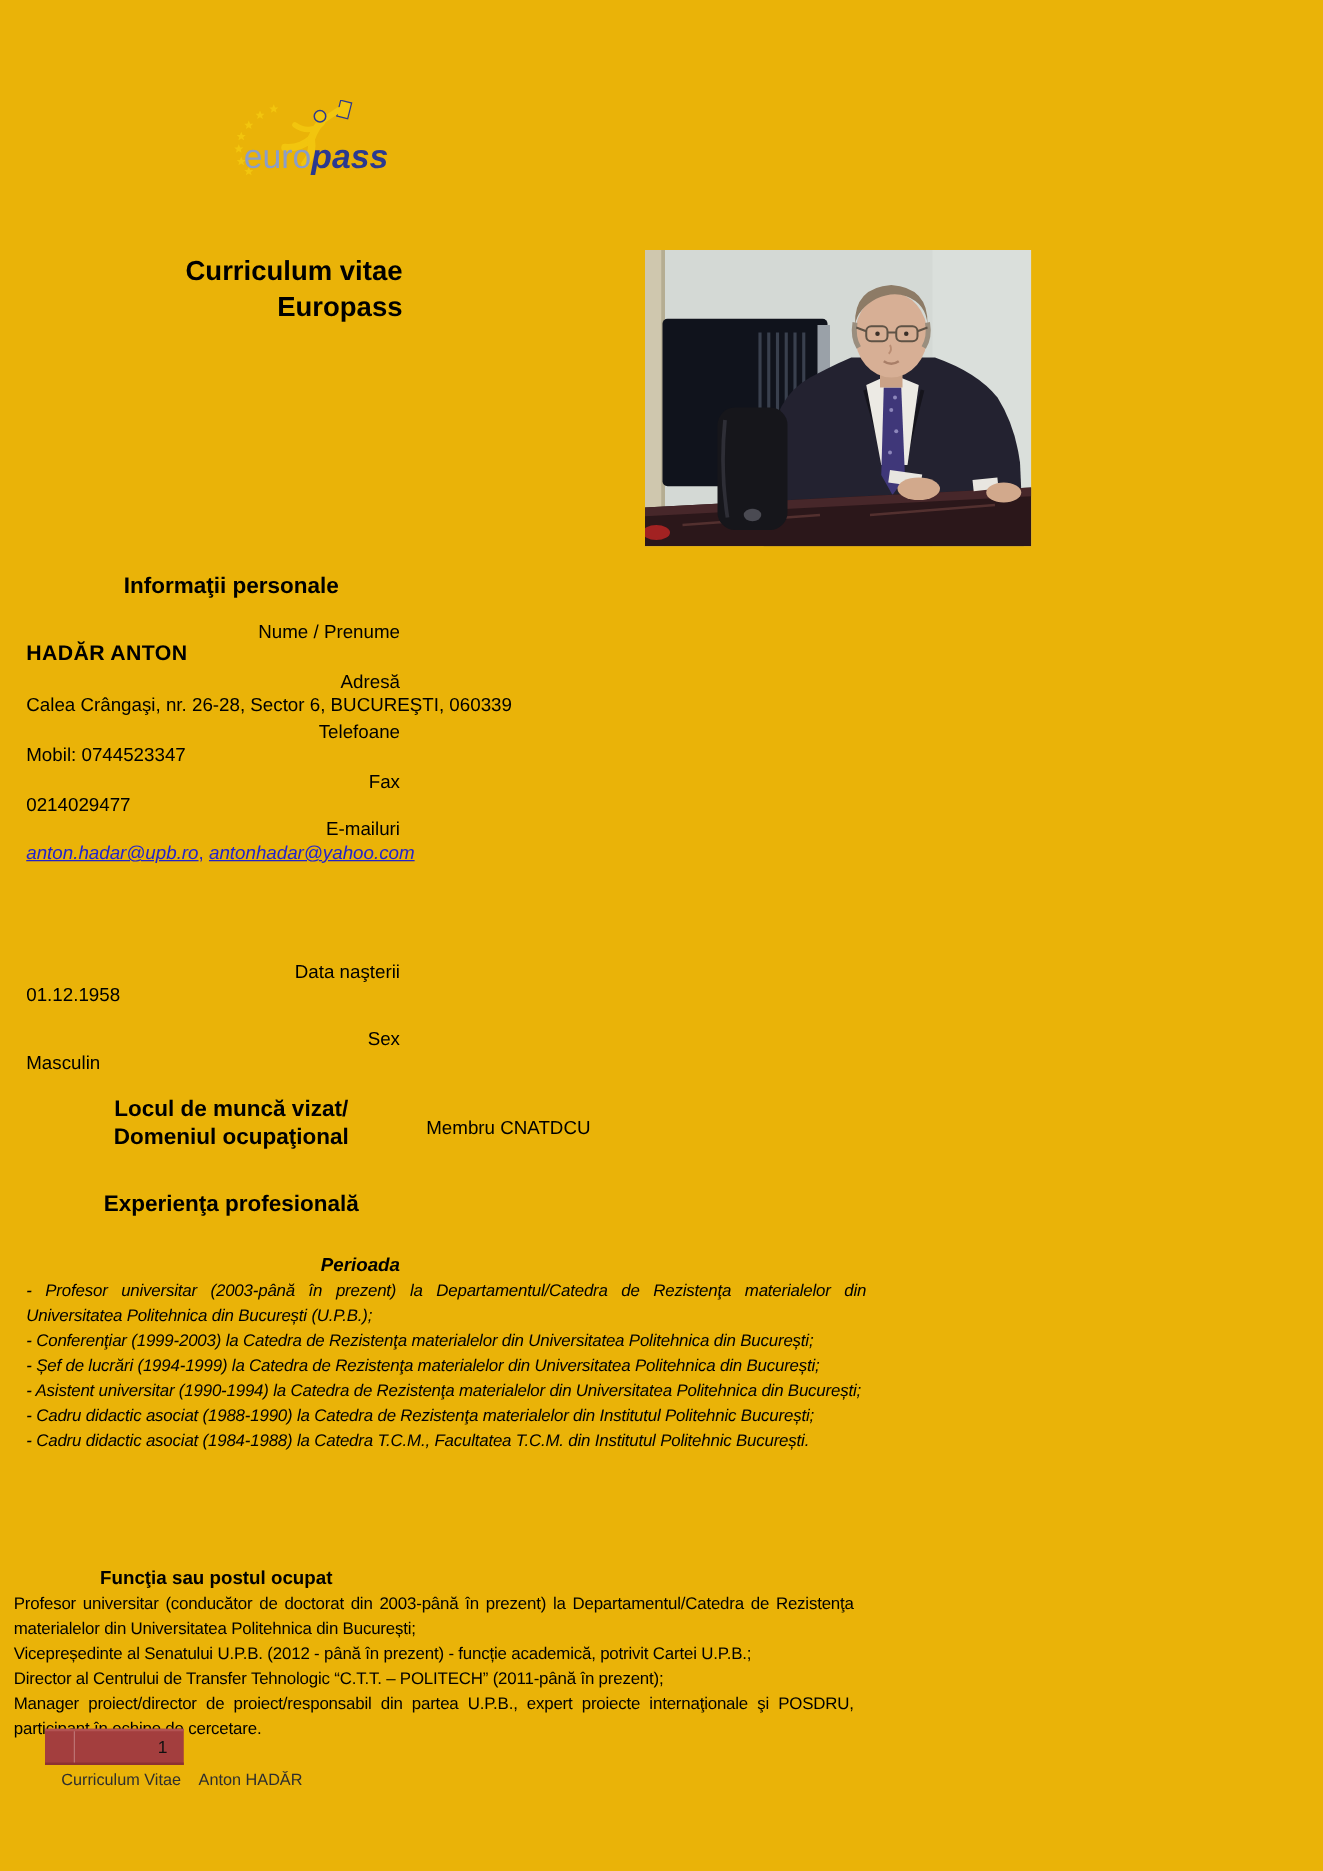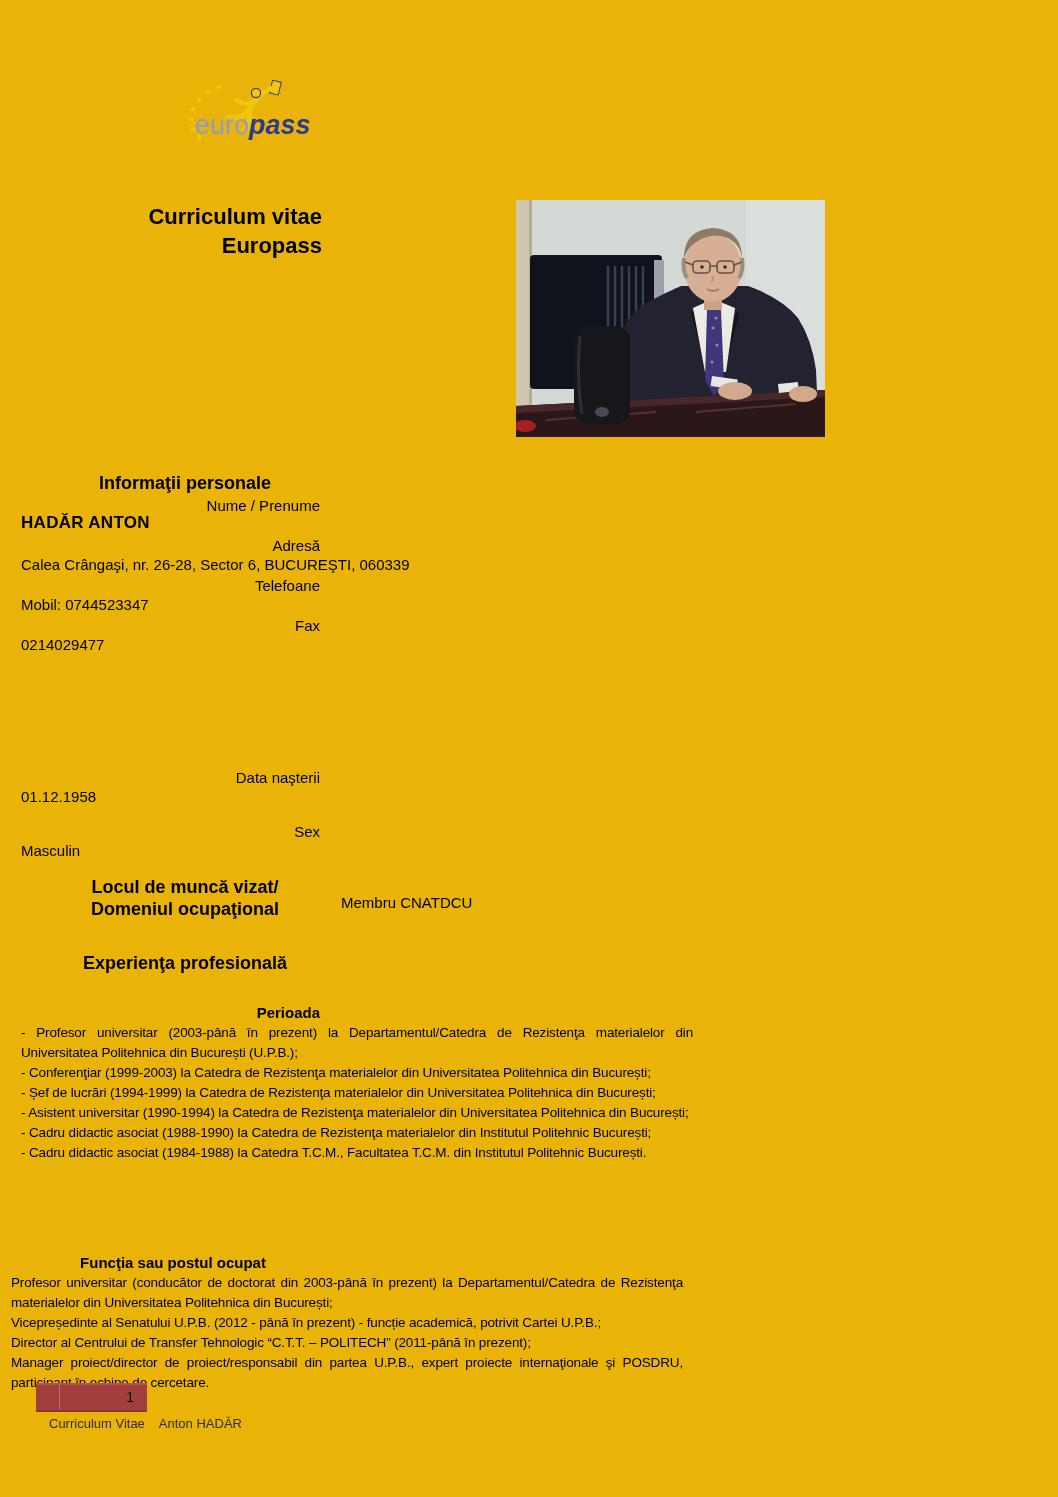--- a/index.html
+++ b/index.html
@@ -120,21 +120,21 @@
       <rect x="262" y="184" width="20" height="9" fill="#e8e6e0" transform="rotate(-6 262 184)"></rect>
       <ellipse cx="287" cy="194" rx="14" ry="8" fill="#d2a98c"></ellipse>
 
       <rect x="58" y="126" width="56" height="98" rx="14" fill="#16161b"></rect>
       <path d="M64,136 q-4,40 2,78" stroke="#2e2e36" stroke-width="3" fill="none"></path>
       <ellipse cx="86" cy="212" rx="7" ry="5" fill="#4a4a52"></ellipse>
       <ellipse cx="9" cy="226" rx="11" ry="6" fill="#a22222"></ellipse>
     </svg>
   </div>
 
-  <div class="abs sec-heading" style="top:472px;">Informaţii personale</div>
+  <div class="abs sec-heading" style="top:457px;">Informaţii personale</div>
 
   <div class="abs row" style="top:496px;">
     <div class="lbl">Nume / Prenume</div>
     <div class="val name-val">HADĂR  ANTON</div>
   </div>
 
   <div class="abs row" style="top:536px;">
     <div class="lbl">Adresă</div>
     <div class="val">Calea Crângaşi, nr. 26-28, Sector 6, BUCUREŞTI, 060339</div>
   </div>
@@ -142,41 +142,47 @@
   <div class="abs row" style="top:576px;">
     <div class="lbl">Telefoane</div>
     <div class="val">Mobil: 0744523347</div>
   </div>
 
   <div class="abs row" style="top:616px;">
     <div class="lbl">Fax</div>
     <div class="val">0214029477</div>
   </div>
 
+  <div class="abs row" style="top:654px;">
+    <div class="lbl">E-mailuri</div>
+    <div class="val email-val">
+      <a href="#">anton.hadar@upb.ro</a><span class="email-sep">, </span><a href="#">antonhadar@yahoo.com</a>
+    </div>
+  </div>
 
 
   <div class="abs row" style="top:768px;">
     <div class="lbl">Data naşterii</div>
     <div class="val">01.12.1958</div>
   </div>
 
   <div class="abs row" style="top:822px;">
     <div class="lbl">Sex</div>
     <div class="val">Masculin</div>
   </div>
 
   <div class="abs sec-heading" style="top:876px;">
     <div>Locul de muncă vizat/</div>
     <div>Domeniul ocupaţional</div>
   </div>
   <div class="abs" style="top:894px;left:341px;font-size:15px;">Membru CNATDCU</div>
 
   <div class="abs sec-heading" style="top:952px;">Experienţa profesională</div>
 
-  <div class="abs row row-para" style="top:1003px;">
+  <div class="abs row row-para" style="top:1003px;font-style:italic;">
     <div class="lbl">Perioada</div>
     <div class="val para">
         <div>- Profesor universitar (2003-până în prezent) la Departamentul/Catedra de Rezistenţa materialelor din Universitatea Politehnica din București (U.P.B.);</div>
         <div>- Conferenţiar (1999-2003) la Catedra de Rezistenţa materialelor din Universitatea Politehnica din București;</div>
         <div>- Șef de lucrări (1994-1999) la Catedra de Rezistenţa materialelor din Universitatea Politehnica din București;</div>
         <div>- Asistent universitar (1990-1994) la Catedra de Rezistenţa materialelor din Universitatea Politehnica din București;</div>
         <div>- Cadru didactic asociat (1988-1990) la Catedra de Rezistenţa materialelor din Institutul Politehnic București;</div>
         <div>- Cadru didactic asociat (1984-1988) la Catedra T.C.M., Facultatea T.C.M. din Institutul Politehnic București.</div>
       </div>
   </div>

